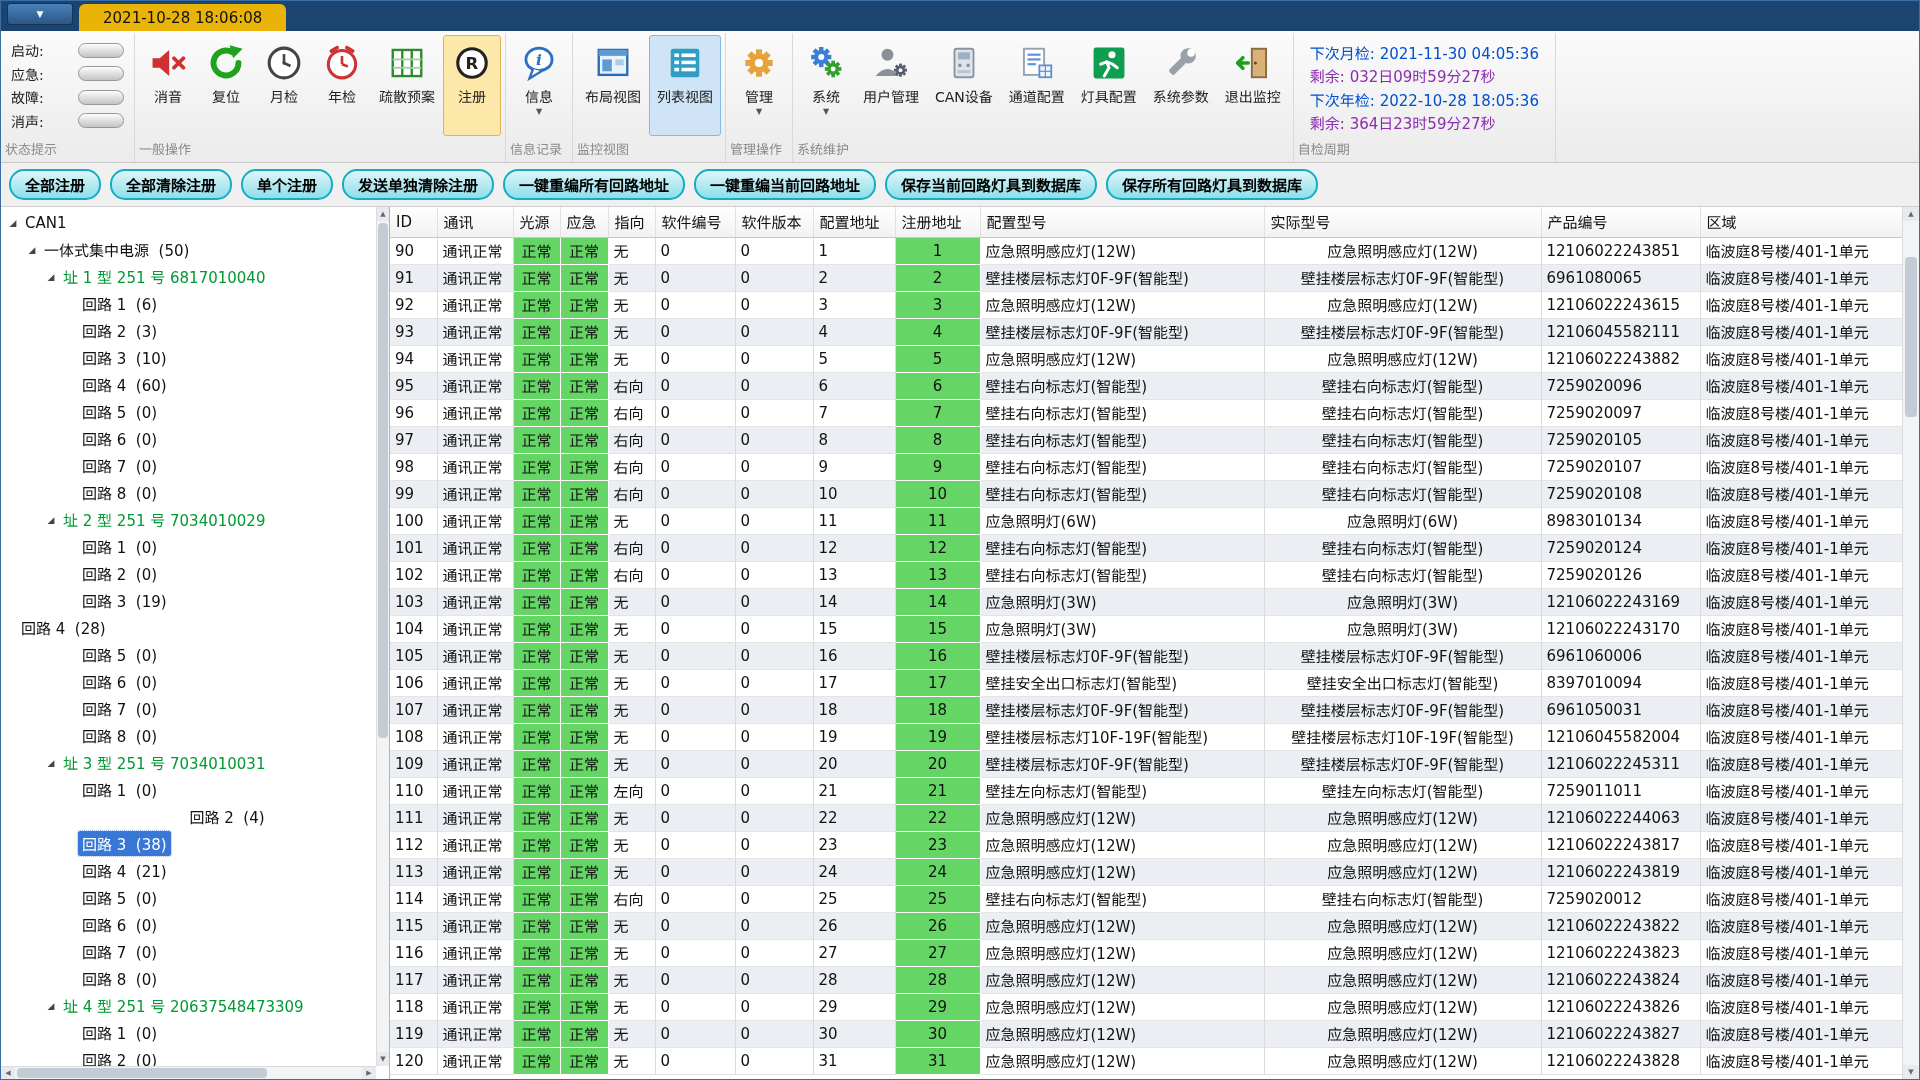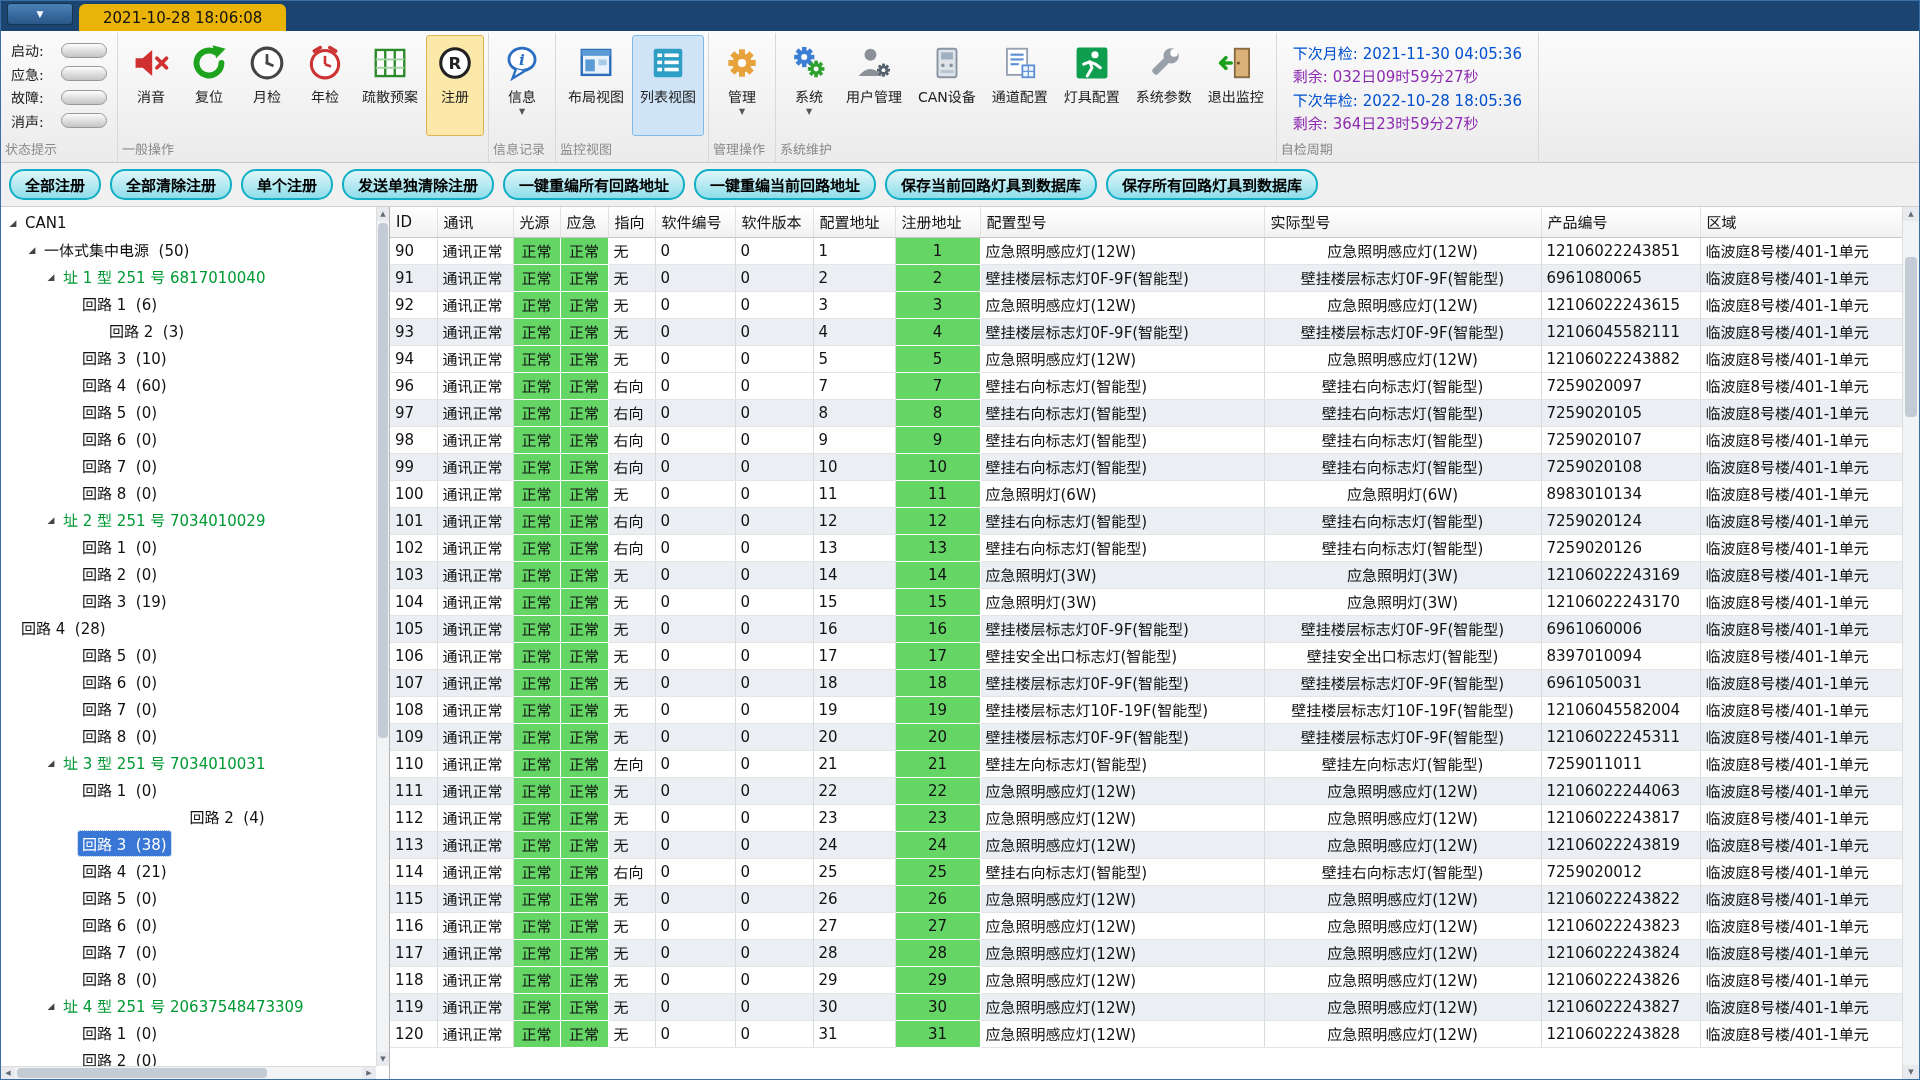--- a/index.html
+++ b/index.html
@@ -21,21 +21,21 @@
     padding:7px 7px 2px;border:1px solid transparent;border-radius:3px;cursor:pointer}
   .rbtn .ricon{height:40px;display:flex;align-items:center}
   .rbtn .ricon svg{width:38px;height:38px}
   .rlab{font-size:14px;color:#222;margin-top:3px;white-space:nowrap}
   .rdrop{font-size:8px;color:#555;margin-top:1px}
   .rbtn.sel-amber{background:var(--selected-button-amber,#fce9a9);border-color:#dfb455}
   .rbtn.sel-blue{background:var(--selected-button-blue,#cfe4f7);border-color:#86b8e6}
   .rglabel{font-size:13px;color:#8a8a8a;padding:3px 0 3px;white-space:nowrap}
 
   .status-rows{flex:1;display:flex;flex-direction:column;justify-content:space-evenly;padding:2px 6px;min-width:108px}
-  .srow{display:flex;align-items:center;gap:5px}
+  .srow{display:flex;align-items:center;gap:22px}
   .slabel{font-size:14px;color:#222;width:45px;text-align:left;white-space:nowrap}
   .spill{width:46px;height:15px;border-radius:8px;background:linear-gradient(#fdfdfd,#c4c4c4);border:1px solid #989898;cursor:pointer}
 
   .selfcheck-lines{flex:1;display:flex;flex-direction:column;justify-content:space-evenly;padding:4px 12px 0 12px}
   .scline{font-size:15px;white-space:nowrap}
   .scline.next{color:var(--next-check-blue,#0050d0)}
   .scline.remain{color:var(--remain-purple,#8d2bb0)}
 
   
   .action-row{flex:0 0 44px;display:flex;align-items:center;gap:9px;padding:0 8px;background:#f0f0f0;border-bottom:1px solid #cfcfcf}
@@ -381,21 +381,21 @@
       <button class="abtn">保存所有回路灯具到数据库</button>
     </div>
 
   <div class="main">
     <div class="tree-panel">
       <div class="tree-content">
           <div class="titem" style="padding-left: 4px;"><span class="twisty">◢</span><span class="tlab">CAN1</span></div>
           <div class="titem" style="padding-left: 23px;"><span class="twisty">◢</span><span class="tlab">一体式集中电源  (50)</span></div>
           <div class="titem" style="padding-left: 42px;"><span class="twisty">◢</span><span class="tlab green">址 1 型 251 号 6817010040</span></div>
           <div class="titem" style="padding-left: 61px;"><span class="twisty"></span><span class="tlab">回路 1  (6)</span></div>
-          <div class="titem" style="padding-left: 88px;"><span class="twisty"></span><span class="tlab">回路 2  (3)</span></div>
+          <div class="titem" style="padding-left: 61px;"><span class="twisty"></span><span class="tlab">回路 2  (3)</span></div>
           <div class="titem" style="padding-left: 61px;"><span class="twisty"></span><span class="tlab">回路 3  (10)</span></div>
           <div class="titem" style="padding-left: 61px;"><span class="twisty"></span><span class="tlab">回路 4  (60)</span></div>
           <div class="titem" style="padding-left: 61px;"><span class="twisty"></span><span class="tlab">回路 5  (0)</span></div>
           <div class="titem" style="padding-left: 61px;"><span class="twisty"></span><span class="tlab">回路 6  (0)</span></div>
           <div class="titem" style="padding-left: 61px;"><span class="twisty"></span><span class="tlab">回路 7  (0)</span></div>
           <div class="titem" style="padding-left: 61px;"><span class="twisty"></span><span class="tlab">回路 8  (0)</span></div>
           <div class="titem" style="padding-left: 42px;"><span class="twisty">◢</span><span class="tlab green">址 2 型 251 号 7034010029</span></div>
           <div class="titem" style="padding-left: 61px;"><span class="twisty"></span><span class="tlab">回路 1  (0)</span></div>
           <div class="titem" style="padding-left: 61px;"><span class="twisty"></span><span class="tlab">回路 2  (0)</span></div>
           <div class="titem" style="padding-left: 61px;"><span class="twisty"></span><span class="tlab">回路 3  (19)</span></div>
@@ -536,20 +536,35 @@
                 <td>无</td>
                 <td>0</td>
                 <td>0</td>
                 <td>5</td>
                 <td class="green center">5</td>
                 <td>应急照明感应灯(12W)</td>
                 <td class="center">应急照明感应灯(12W)</td>
                 <td>12106022243882</td>
                 <td>临波庭8号楼/401-1单元</td>
               </tr>
+              <tr class="alt">
+                <td>95</td>
+                <td>通讯正常</td>
+                <td class="green center">正常</td>
+                <td class="green center">正常</td>
+                <td>右向</td>
+                <td>0</td>
+                <td>0</td>
+                <td>6</td>
+                <td class="green center">6</td>
+                <td>壁挂右向标志灯(智能型)</td>
+                <td class="center">壁挂右向标志灯(智能型)</td>
+                <td>7259020096</td>
+                <td>临波庭8号楼/401-1单元</td>
+              </tr>
               <tr>
                 <td>96</td>
                 <td>通讯正常</td>
                 <td class="green center">正常</td>
                 <td class="green center">正常</td>
                 <td>右向</td>
                 <td>0</td>
                 <td>0</td>
                 <td>7</td>
                 <td class="green center">7</td>

